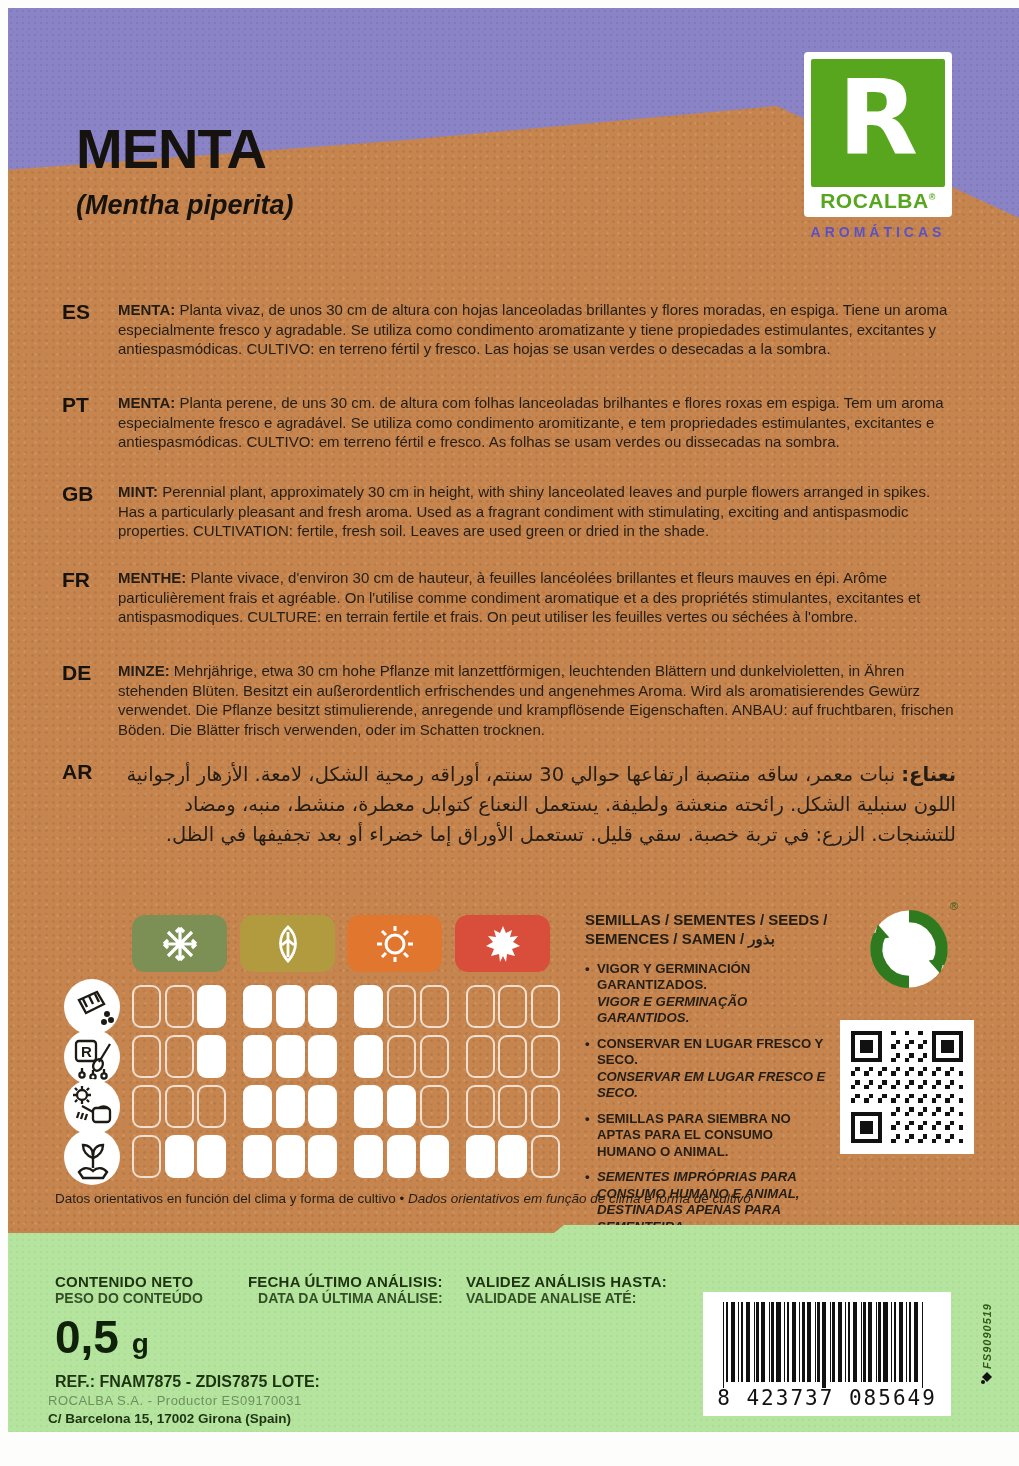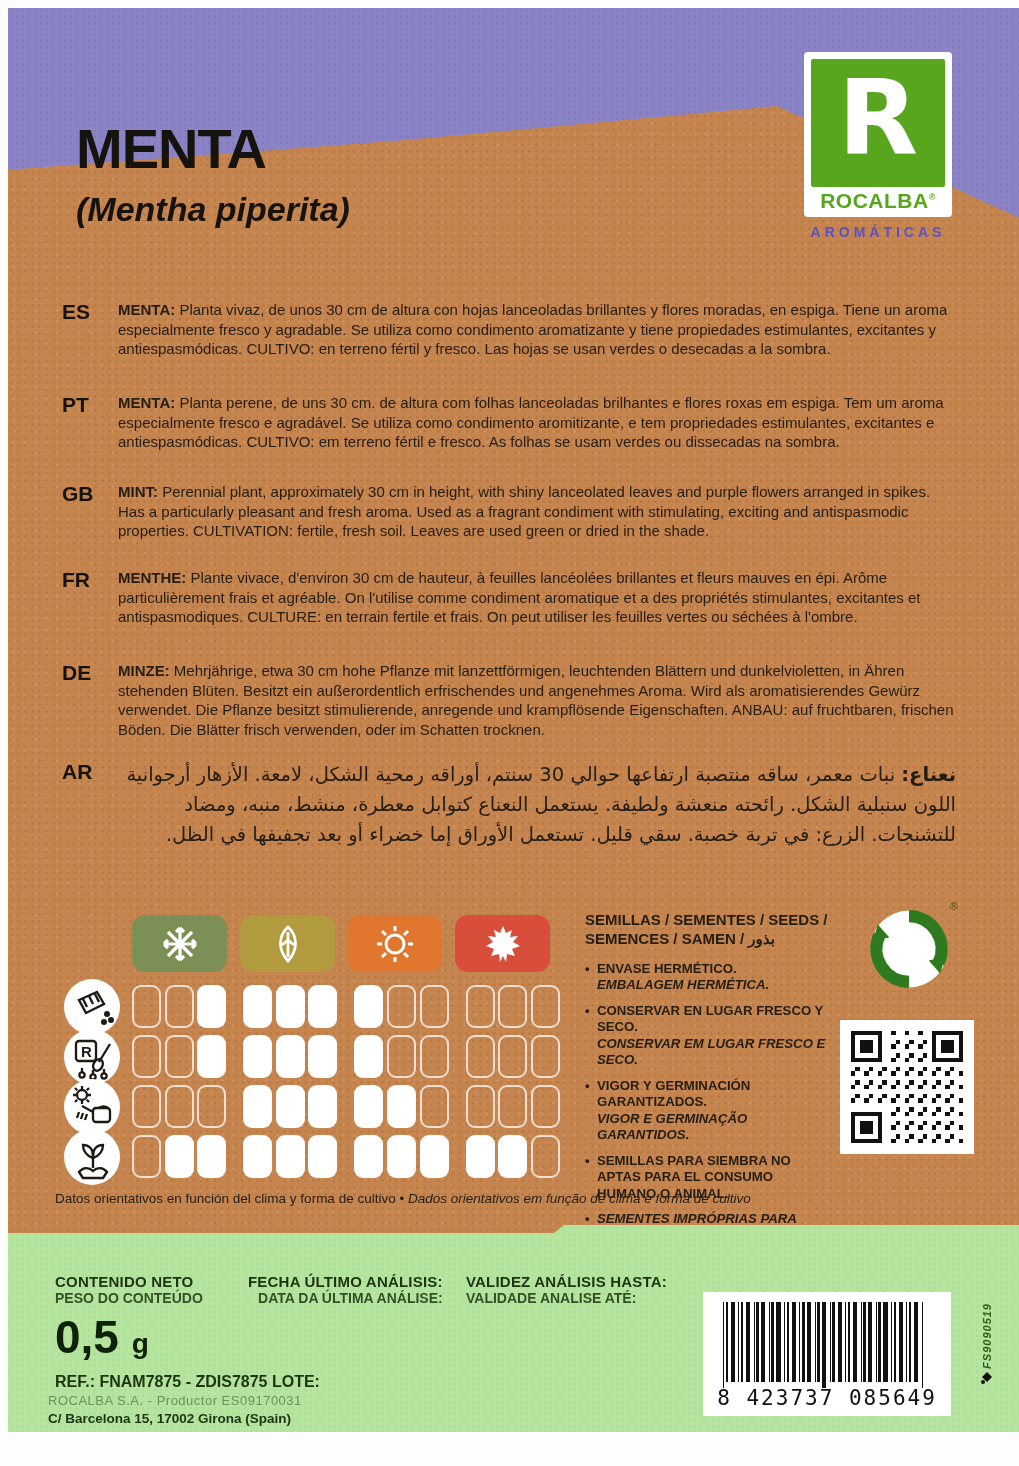--- a/index.html
+++ b/index.html
@@ -9,21 +9,21 @@
          background:#c6854e;
          background-image:radial-gradient(rgba(110,55,18,.14) 1px,transparent 1.6px),
                           radial-gradient(rgba(255,228,195,.12) 1px,transparent 1.6px);
          background-size:7px 7px,11px 11px;padding-left:28px;}
   .purple-band{position:absolute;left:0;top:0;width:100%;height:245px;background:#8a84c6;
          background-image:radial-gradient(rgba(40,30,110,.10) 1px,transparent 1.5px);
          background-size:6px 6px;
          clip-path:polygon(0 0,100% 0,100% 91%,74% 40%,38% 54%,0 66%);}
   .title{position:absolute;left:68px;top:108px;font-size:56px;font-weight:bold;color:#16120e;
          letter-spacing:-1px;}
-  .subtitle{position:absolute;left:68px;top:182px;font-size:34px;font-weight:bold;font-style:italic;color:#16120e;}
+  .subtitle{position:absolute;left:68px;top:182px;font-size:27px;font-weight:bold;font-style:italic;color:#16120e;}
 
   
   .logo{position:absolute;left:796px;top:44px;width:148px;text-align:center;}
   .logo-frame{background:#fff;border-radius:4px;padding:7px 7px 4px 7px;}
   .logo-box{background:#57a61e;height:128px;border-radius:2px;position:relative;}
   .logo-r{color:#fff;font-size:104px;font-weight:bold;line-height:118px;font-family:"DejaVu Sans",sans-serif;}
   .logo-word{color:#57a61e;font-size:21px;font-weight:bold;letter-spacing:.5px;margin-top:2px;}
   .logo-word sup{font-size:9px;}
   .logo-tag{color:#5b51c6;font-size:14px;font-weight:bold;letter-spacing:4px;margin-top:7px;}
 
@@ -267,23 +267,22 @@
           <div class="cell on gstart"></div>
           <div class="cell on"></div>
           <div class="cell off"></div>
         </div>
       </div>
     <div class="cal-note"><span>Datos orientativos en función del clima y forma de cultivo</span><span> • </span><span class="it">Dados orientativos em função de clima e forma de cultivo</span></div>
 
     <div class="seeds">
       <h4><span>SEMILLAS / SEMENTES / SEEDS /</span><br><span>SEMENCES / SAMEN / بذور</span></h4>
       <div class="bullets" id="bullets">
-          <div class="bullet"><span class="es">ENVASE HERMÉTICO.</span><br><span class="pt">EMBALAGEM HERMÉTICA.</span></div>
+          <div class="bullet"><span class="es">VIGOR Y GERMINACIÓN GARANTIZADOS.</span><br><span class="pt">VIGOR E GERMINAÇÃO GARANTIDOS.</span></div>
           <div class="bullet"><span class="es">CONSERVAR EN LUGAR FRESCO Y SECO.</span><br><span class="pt">CONSERVAR EM LUGAR FRESCO E SECO.</span></div>
-          <div class="bullet"><span class="es">VIGOR Y GERMINACIÓN GARANTIZADOS.</span><br><span class="pt">VIGOR E GERMINAÇÃO GARANTIDOS.</span></div>
           <div class="bullet"><span class="es">SEMILLAS PARA SIEMBRA NO APTAS PARA EL CONSUMO HUMANO O ANIMAL.</span></div>
           <div class="bullet"><span class="pt">SEMENTES IMPRÓPRIAS PARA CONSUMO HUMANO E ANIMAL, DESTINADAS APENAS PARA SEMENTEIRA.</span></div>
         </div>
     </div>
 
     <div class="green-dot">
       <svg width="82" height="82" viewBox="0 0 100 100">
         <circle cx="50" cy="50" r="47" fill="#ffffff"></circle>
         <path d="M50 10 a40 40 0 0 1 36 57" stroke="#2f7a1e" stroke-width="15" fill="none"></path>
         <polygon points="94,60 74,64 88,80" fill="#2f7a1e"></polygon>

